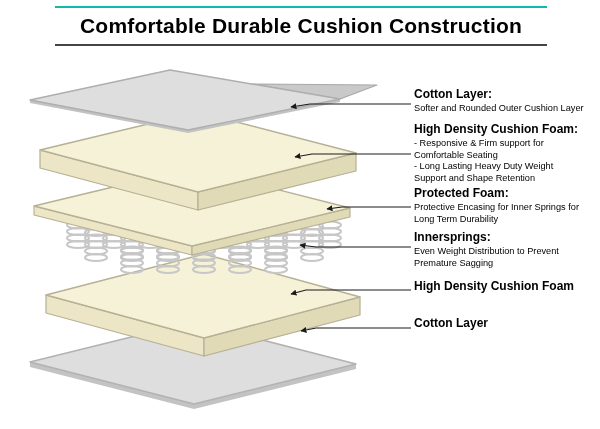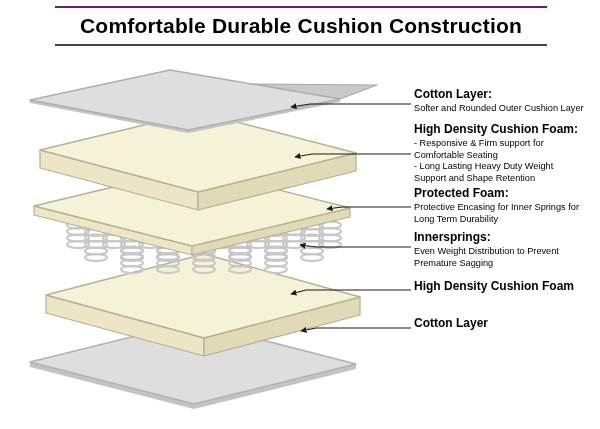--- a/index.html
+++ b/index.html
@@ -5,21 +5,21 @@
   * { margin:0; padding:0; box-sizing:border-box; }
   html,body { background:#fff; }
   body {
     width:600px; height:429px; position:relative; overflow:hidden;
     font-family:"Liberation Sans", sans-serif; color:#000;
   }
   .stage { position:relative; width:600px; height:429px; background:#fff; }
 
   .title-wrap {
     position:absolute; top:6px; left:55px; width:492px;
-    border-top:2px solid #701a75; border-bottom:2px solid #454545;
+    border-top:2px solid #14b8a6; border-bottom:2px solid #454545;
     text-align:center; padding:4px 0 5px;
   }
   .title-wrap h1 {
     font-size:21px; font-weight:bold; letter-spacing:0.2px; line-height:27px;
   }
 
   svg.diagram { position:absolute; left:0; top:0; }
 
   .label { position:absolute; left:414px; width:200px; }
   .label .heading { display:block; font-size:12px; font-weight:bold; line-height:14px; }

